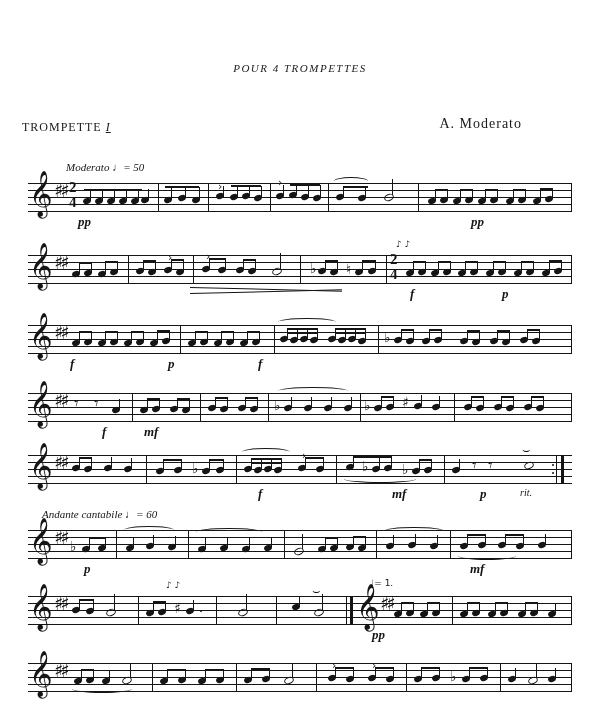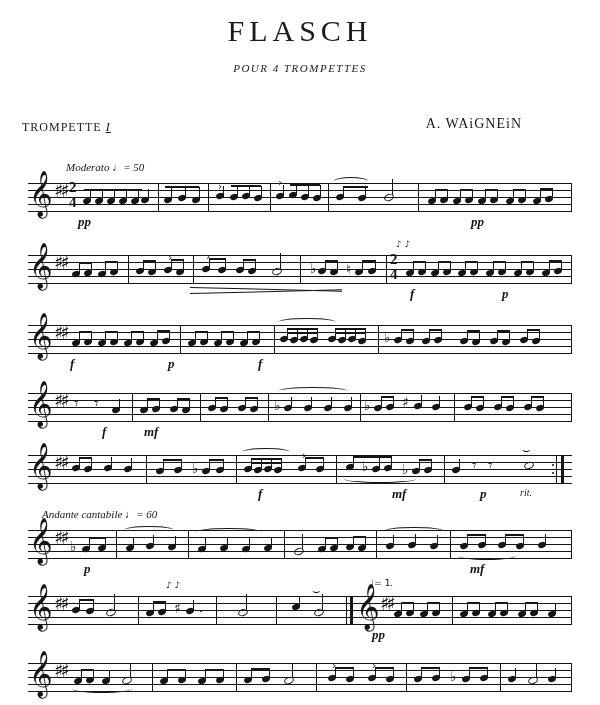--- a/index.html
+++ b/index.html
@@ -251,29 +251,28 @@
     line-height: 17px;
     color: #151515;
     font-family: "DejaVu Sans", sans-serif;
   }
 </style>
 </head>
 <body>
 
 <div class="page">
 
-  <div class="title">FLASCH</div>
   <div class="subtitle">POUR 4 TROMPETTES</div>
 
   <div class="part-label">
     <span>TROMPETTE</span>
     <span class="num">I</span>
   </div>
 
-  <div class="composer">A. WAiGNEiN</div>
+  <div class="composer">A. Moderato</div>
 
   <div class="system" style="top:183px;">
     <div class="staff">
       <div class="ln"></div>
         <div class="ln"></div>
         <div class="ln"></div>
         <div class="ln"></div>
         <div class="ln"></div>
     </div>
     <div class="tempo" style="left:38px; top:-22px;">Moderato ♩= 50</div>

